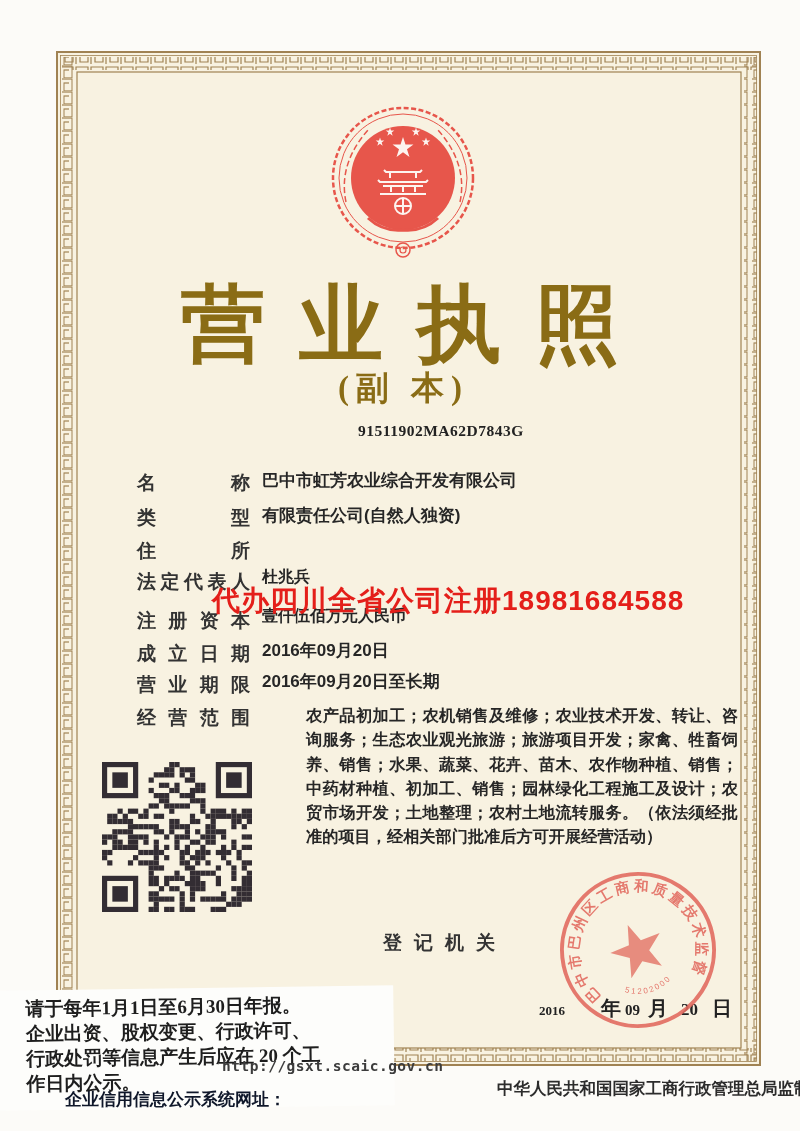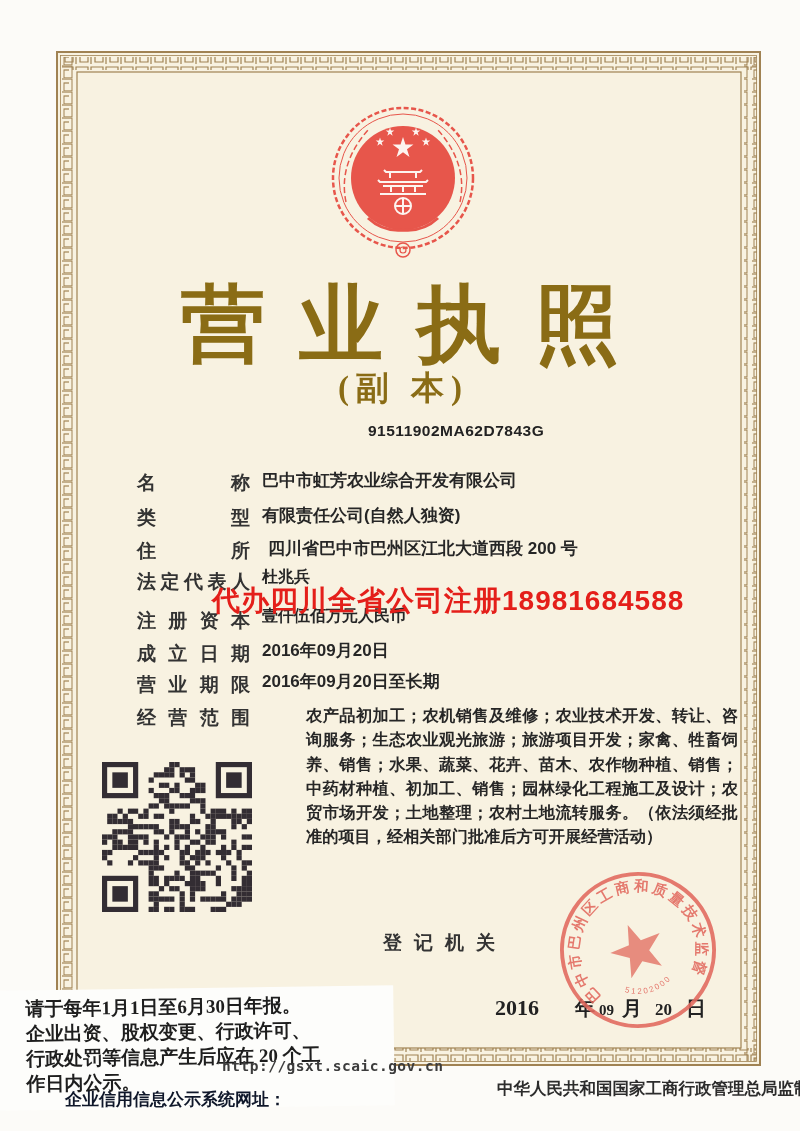--- a/index.html
+++ b/index.html
@@ -13,40 +13,40 @@
   
   .title{left:0;top:268px;width:800px;text-align:center;z-index:2;
          font-family:"Liberation Serif",serif;font-weight:700;font-size:84px;
          letter-spacing:34px;text-indent:34px;color:#8a6c15;}
   .subtitle{left:0;top:366px;width:800px;text-align:center;z-index:2;
             font-family:"Liberation Serif",serif;font-weight:700;font-size:33px;
             letter-spacing:7px;text-indent:7px;color:#8a6c15;}
   
   .cc-row{left:340px;top:422px;z-index:2;display:flex;align-items:baseline;}
   .cc-label{font-family:"Liberation Serif",serif;font-weight:700;font-size:17px;letter-spacing:5px;color:#222;}
-  .cc-value{font-family:Liberation Sans, sans-serif;font-weight:600;font-size:15.5px;letter-spacing:.5px;color:#222;margin-left:28px;}
+  .cc-value{font-family:Liberation Serif, serif;font-weight:600;font-size:15.5px;letter-spacing:.5px;color:#222;margin-left:18px;}
   
   .flabel{left:137px;width:113px;z-index:2;display:flex;justify-content:space-between;
           font-family:"Liberation Serif",serif;font-weight:700;font-size:19px;color:#333;}
   .flabel i{font-style:normal;}
   .fvalue{left:262px;width:440px;z-index:2;font-size:17px;font-weight:600;color:#262626;}
   .scope{font-weight:600;font-size:16.2px;line-height:24.3px;width:432px;text-align:justify;color:#262626;margin-left:44px;}
   
   .watermark{left:212px;top:582px;z-index:5;font-size:28px;font-weight:700;
              letter-spacing:1px;white-space:nowrap;}
   
   .qr{left:102px;top:762px;z-index:2;}
   
   .registry{left:383px;top:930px;z-index:2;font-family:"Liberation Serif",serif;
             font-weight:700;font-size:19px;letter-spacing:12px;color:#333;}
   
   .seal{left:548px;top:860px;z-index:4;opacity:.88;}
   
   .issue-date{left:495px;top:995px;z-index:2;display:flex;align-items:baseline;color:#222;}
-  .issue-date .num{font-family:"Liberation Serif",serif;font-weight:600;font-size:22px;}
+  .issue-date .num{font-family:"Liberation Serif",serif;font-weight:600;font-size:13px;margin-left:44px;}
   .issue-date .unit{font-family:"Liberation Serif",serif;font-weight:700;font-size:20px;}
   
   .note{left:-4px;top:988px;width:398px;height:120px;background:#fdfdfb;z-index:3;
         transform:rotate(-0.8deg);padding:6px 0 0 30px;box-sizing:border-box;}
   .note div{font-family:"Liberation Serif",serif;font-weight:700;font-size:19px;
             line-height:25px;color:#1e1e1e;white-space:nowrap;}
   .site-url{left:222px;top:1058px;z-index:4;font-family:"DejaVu Sans Mono",monospace;
             font-weight:700;font-size:14.5px;letter-spacing:.5px;color:#3c3c3c;}
   .site-label{left:65px;top:1088px;z-index:4;font-family:"Liberation Serif",serif;
               font-weight:700;font-size:17px;color:#0f172a;white-space:nowrap;}
@@ -123,21 +123,20 @@
   <div class="abs flabel jlabel" style="top:505px">
       <i>类</i>
       <i>型</i>
     </div>
   <div class="abs fvalue" style="top:504px">有限责任公司(自然人独资)</div>
 
   <div class="abs flabel jlabel" style="top:538px">
       <i>住</i>
       <i>所</i>
     </div>
-  <div class="abs fvalue" style="top:537px;left:268px">四川省巴中市巴州区江北大道西段 200 号</div>
 
   <div class="abs flabel jlabel" style="top:569px">
       <i>法</i>
       <i>定</i>
       <i>代</i>
       <i>表</i>
       <i>人</i>
     </div>
   <div class="abs fvalue" style="top:567px;font-size:16px">杜兆兵</div>
 

